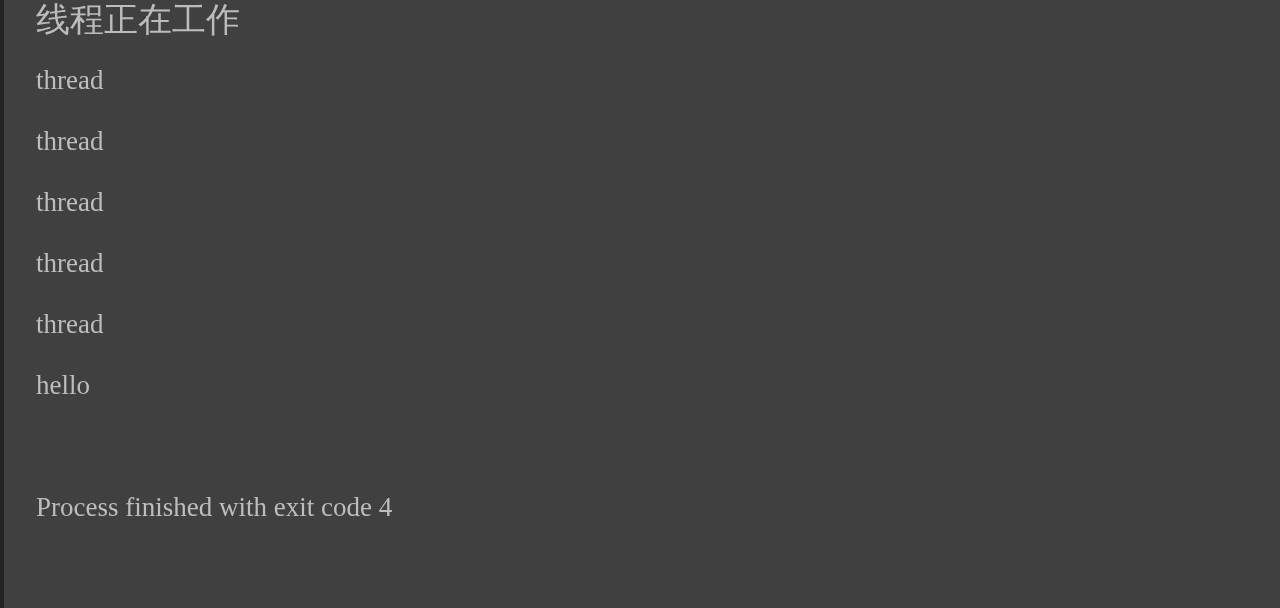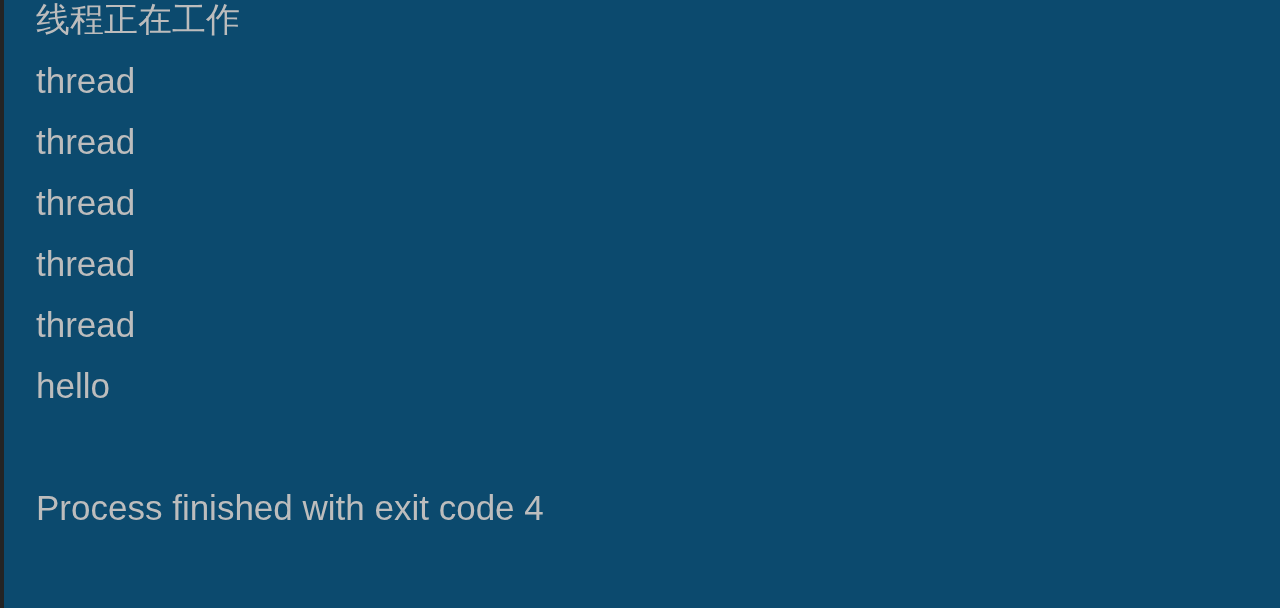--- a/index.html
+++ b/index.html
@@ -11,21 +11,21 @@
     width: 1280px;
     height: 608px;
     overflow: hidden;
     font-family: "DejaVu Sans Mono", "Liberation Mono", monospace;
   }
 
   #console-panel {
     position: relative;
     width: 1280px;
     height: 608px;
-    background: #0c4a6e;
+    background: #404040;
     overflow: hidden;
   }
 
   
   #gutter-strip {
     position: absolute;
     left: 0;
     top: 0;
     width: 4px;
     height: 608px;
@@ -39,25 +39,25 @@
     width: 1280px;
     
     padding-top: 0px;
     margin-top: -11px;
   }
 
   .console-line {
     height: 61px;
     line-height: 61px;
     padding-left: 36px;
-    font-size: 35px;
+    font-size: 27px;
     letter-spacing: 0px;
     white-space: pre;
     color: #bdbdbd;
-    font-family: Liberation Sans, sans-serif;
+    font-family: Liberation Serif, serif;
   }
 
   .console-line.cjk {
     color: #bcbcbc;
     font-family: "DejaVu Sans", "Liberation Sans", sans-serif;
     font-size: 34px;
   }
 
   .console-line.blank {
     color: transparent;

